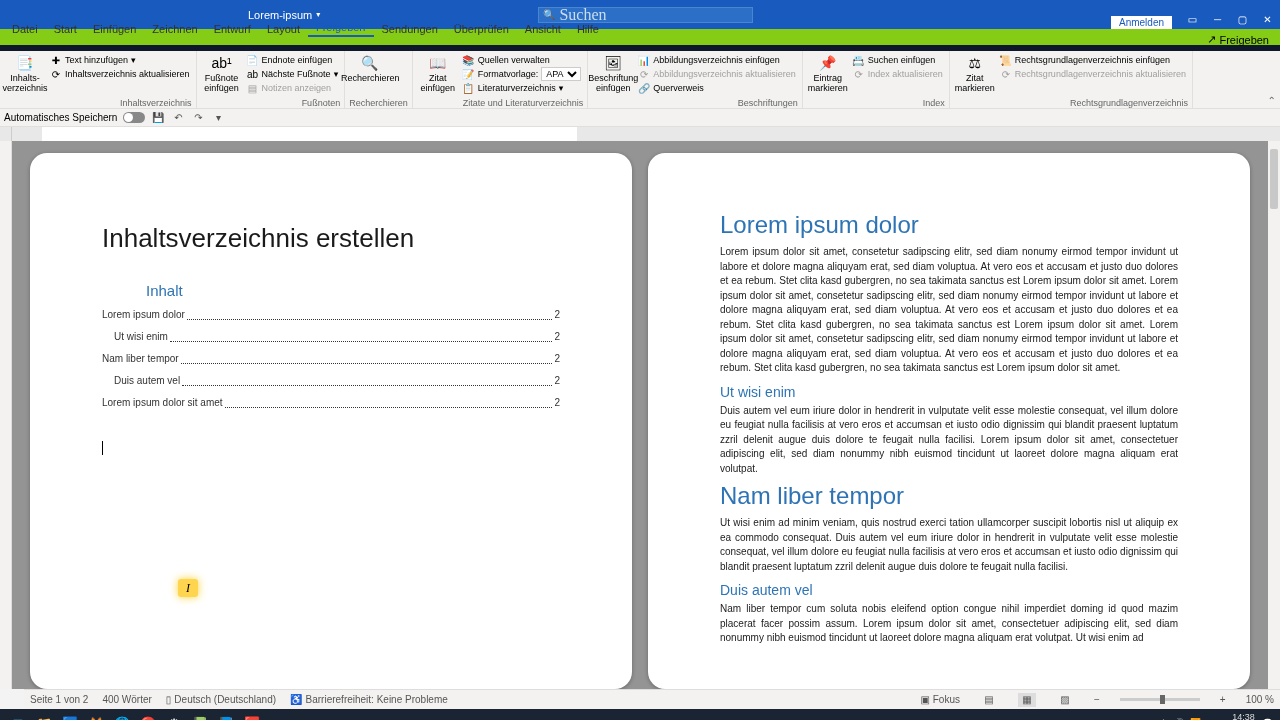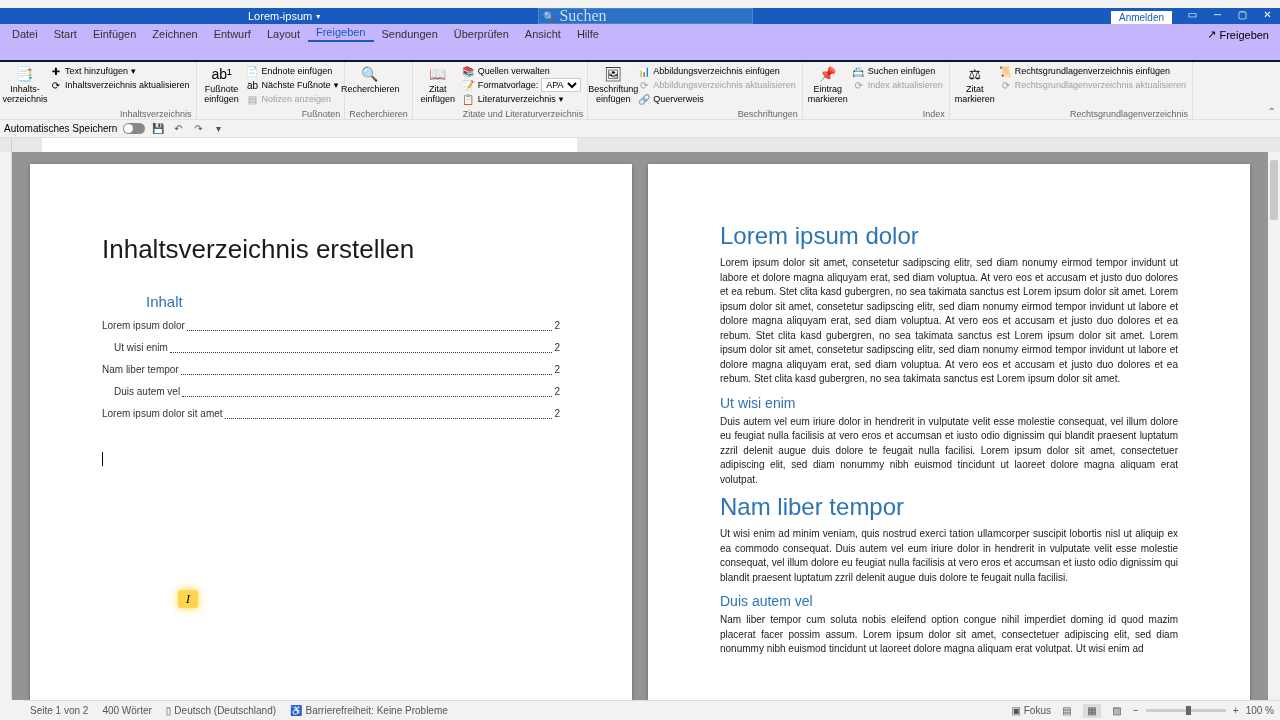--- a/index.html
+++ b/index.html
@@ -1,29 +1,29 @@
 <!DOCTYPE html>
 <html><head>
 <meta charset="utf-8">
 <style>
 * { margin: 0; padding: 0; box-sizing: border-box; font-family: 'Segoe UI', sans-serif; }
 body { background: #f3f3f3; width: 1280px; height: 720px; overflow: hidden; font-size: 11px; }
 
-.titlebar { background: #185abd; height: 16px; display: flex; align-items: center; color: #fff; position: relative; margin-top: 8px; }
+.titlebar { background: #185abd; height: 29px; display: flex; align-items: center; color: #fff; position: relative; }
 .titlebar .doc-title { position: absolute; left: 248px; font-size: 11px; display: flex; align-items: center; gap: 4px; }
 .titlebar .chevron { font-size: 8px; }
 .titlebar .search { position: absolute; left: 538px; width: 215px; height: 16px; background: #2b6fc7; border: 1px solid #4a85d0; display: flex; align-items: center; padding: 0 4px; gap: 4px; font-size: 10px; }
 .titlebar .search input { background: transparent; border: none; color: #fff; font-size: 16px; outline: none; width: 100%; font-family: Liberation Serif, serif; }
 .titlebar .search input::placeholder { color: #cde; }
 .titlebar .right { position: absolute; right: 0; display: flex; align-items: flex-end; height: 100%; }
 .titlebar .signin { background: #fff; color: #185abd; padding: 1px 8px; font-size: 10px; margin-right: 8px; }
 .titlebar .winbtn { width: 25px; height: 20px; display: flex; align-items: center; justify-content: center; font-size: 10px; }
 .titlebar .winbtn.close { background: transparent; }
 
-.ribbon-tabs { background: #c4b5fd; height: 20px; display: flex; align-items: flex-end; padding: 18px 4px; border-bottom: 2px solid #0f172a; position: relative; }
+.ribbon-tabs { background: #84cc16; height: 20px; display: flex; align-items: flex-end; padding: 8px 4px; border-bottom: 6px solid #0f172a; position: relative; }
 .ribbon-tabs .tab { padding: 3px 8px 2px; font-size: 11px; color: #323130; cursor: pointer; }
 .ribbon-tabs .tab.active { border-bottom: 2px solid #185abd; color: #185abd; }
 .ribbon-tabs .share { position: absolute; right: 6px; top: 2px; font-size: 11px; display: flex; align-items: center; gap: 3px; padding: 1px 4px; border: 1px solid transparent; }
 .ribbon-tabs .share:before { content: "↗"; }
 
 .ribbon { background: #f3f2f1; height: 58px; display: flex; border-bottom: 1px solid #e1dfdd; }
 .ribbon .group { border-right: 1px solid #e1dfdd; display: flex; flex-direction: column; justify-content: space-between; padding: 2px 4px 0; min-width: 60px; }
 .ribbon .group-content { display: flex; align-items: flex-start; gap: 2px; flex: 1; }
 .ribbon .group-label { text-align: right; font-size: 9px; color: #666; padding: 1px 0; }
 .ribbon .bigbtn { display: flex; flex-direction: column; align-items: center; justify-content: flex-start; width: 42px; height: 44px; padding: 2px; font-size: 9px; text-align: center; line-height: 1.1; gap: 1px; }
@@ -40,42 +40,42 @@
 .qat .toggle:after { content: ""; position: absolute; left: 1px; top: 1px; width: 9px; height: 9px; background: #fff; border-radius: 50%; }
 .qat .qbtn { width: 14px; height: 14px; display: flex; align-items: center; justify-content: center; color: #555; }
 
 .ruler-h { height: 14px; background: #f3f2f1; display: flex; align-items: center; border-bottom: 1px solid #ddd; position: relative; font-size: 7px; color: #666; }
 .ruler-h .corner { width: 12px; height: 14px; background: #e8e8e8; border-right: 1px solid #ccc; }
 .ruler-h .ticks { flex: 1; position: relative; height: 14px; background: linear-gradient(to right, #e8e8e8 0, #e8e8e8 30px, #fff 30px, #fff 565px, #e8e8e8 565px, #e8e8e8 100%); }
 
 .workspace { display: flex; height: 548px; background: #949494; position: relative; }
 .ruler-v { width: 12px; background: #f3f2f1; border-right: 1px solid #ddd; position: relative; }
 .pages { flex: 1; display: flex; gap: 16px; padding: 12px 18px 0; overflow: hidden; }
-.page { background: #fff; width: 605px; height: 536px; box-shadow: 0 1px 4px rgba(0,0,0,0.3); padding: 70px 72px 21px; position: relative; }
+.page { background: #fff; width: 605px; height: 536px; box-shadow: 0 1px 4px rgba(0,0,0,0.3); padding: 70px 72px 21px; position: relative; border-radius: 17px; }
 .scroll-v { width: 12px; background: #f3f2f1; position: relative; }
 .scroll-v .thumb { position: absolute; top: 8px; left: 2px; width: 8px; height: 60px; background: #c8c8c8; border-radius: 2px; }
 
 .page h1 { font-size: 26px; font-weight: 400; color: #1a1a1a; margin-bottom: 28px; font-family: 'Calibri Light', sans-serif; }
 .page .toc-title { color: #2e74b5; font-size: 15px; font-weight: 400; margin-bottom: 8px; margin-left: 44px; }
 .page .toc-entry { display: flex; font-size: 10px; color: #333; margin-bottom: 6px; line-height: 1.6; }
 .page .toc-entry.l2 { padding-left: 12px; }
 .page .toc-entry .label { white-space: nowrap; }
 .page .toc-entry .dots { flex: 1; border-bottom: 1px dotted #333; margin: 0 2px 3px; }
 .page .toc-entry .pg { white-space: nowrap; }
 .page .cursor-mark { width: 1px; height: 14px; background: #000; margin-top: 30px; }
 .page .highlight { position: absolute; left: 148px; top: 426px; width: 20px; height: 18px; background: #ffd54f; border-radius: 3px; display: flex; align-items: center; justify-content: center; font-family: serif; font-style: italic; font-size: 12px; box-shadow: 0 0 8px rgba(255,200,0,0.8); }
 
 .page .h-blue-lg { color: #2e74b5; font-size: 24px; font-weight: 400; margin-bottom: 6px; font-family: 'Calibri Light', sans-serif; }
 .page .h-blue-md { color: #2e74b5; font-size: 14px; font-weight: 400; margin: 8px 0 4px; }
 .page p { font-size: 10px; line-height: 1.45; color: #222; text-align: justify; }
 
 .statusbar { height: 20px; background: #f3f2f1; border-top: 1px solid #ddd; display: flex; align-items: center; font-size: 10px; color: #555; padding: 0 6px; justify-content: space-between; margin-left: 24px; }
 .statusbar .left { display: flex; gap: 14px; }
 .statusbar .left span { display: flex; align-items: center; gap: 3px; }
-.statusbar .right { display: flex; align-items: center; gap: 7px; }
+.statusbar .right { display: flex; align-items: center; gap: 20px; }
 .statusbar .viewbtn { width: 18px; height: 14px; display: flex; align-items: center; justify-content: center; border: 1px solid transparent; }
 .statusbar .viewbtn.active { background: #ddd; }
 .statusbar .zoom-slider { width: 80px; height: 3px; background: #ccc; position: relative; }
 .statusbar .zoom-slider:after { content: ""; position: absolute; left: 50%; top: -3px; width: 5px; height: 9px; background: #666; }
 
 .taskbar { height: 28px; background: #1a2433; display: flex; align-items: center; padding: 0 6px; gap: 4px; justify-content: space-between; }
 .taskbar .left { display: flex; gap: 2px; }
 .taskbar .tbtn { width: 24px; height: 24px; display: flex; align-items: center; justify-content: center; font-size: 13px; border-radius: 2px; color: #fff; }
 .taskbar .tbtn.win { color: #4cc2ff; }
 .taskbar .right { display: flex; align-items: center; color: #ddd; font-size: 9px; gap: 8px; }

